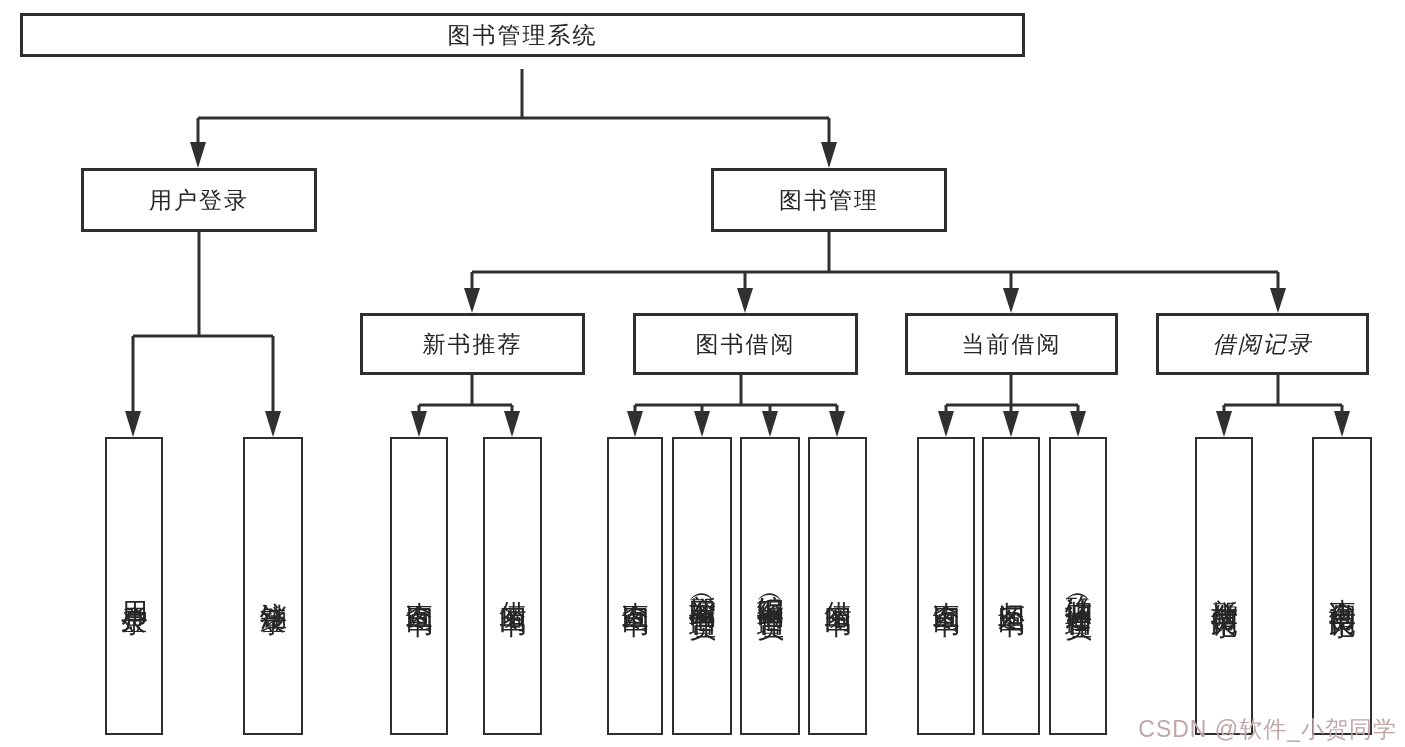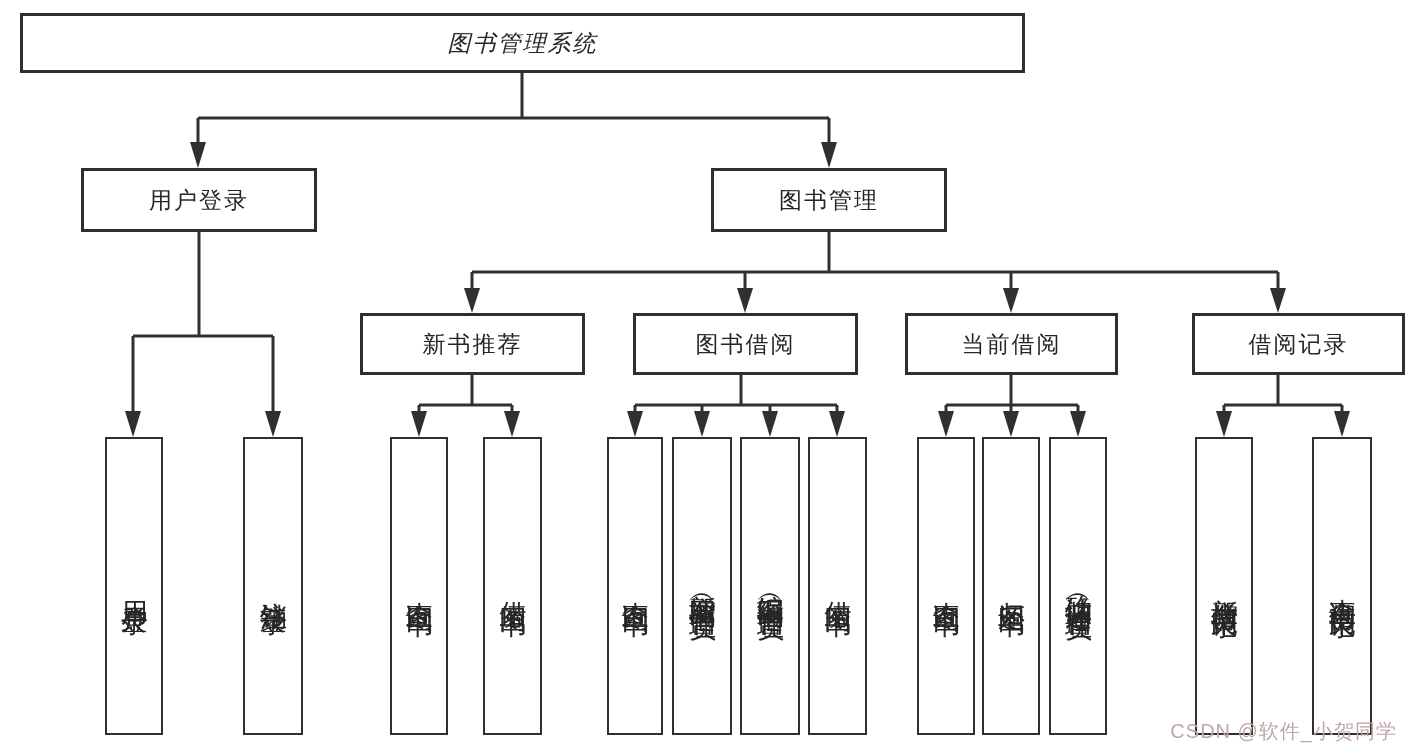--- a/index.html
+++ b/index.html
@@ -48,21 +48,21 @@
     border-width: 2px;
     writing-mode: vertical-rl;
     font-size: 27px;
     letter-spacing: 3px;
     line-height: 1;
   }
   #watermark {
     position: absolute;
     right: 8px;
     bottom: 2px;
-    font-size: 20px;
+    font-size: 23px;
     color: var(--color-watermark, #c0a6a6);
     letter-spacing: 1px;
     white-space: nowrap;
   }
 </style>
 </head>
 <body>
 
 <div id="canvas">
 
@@ -109,29 +109,29 @@
       <polygon points="1070,411 1086,411 1078,437"></polygon>
     </g>
 
     <g>
       <path d="M1278,375 V405 M1224,405 H1342 M1224,405 V413 M1342,405 V413"></path>
       <polygon points="1216,411 1232,411 1224,437"></polygon>
       <polygon points="1334,411 1350,411 1342,437"></polygon>
     </g>
   </svg>
 
-  <div class="node" style="left:20px; top:13px; width:1005px; height:60px;font-style:italic;">图书管理系统</div>
+  <div class="node" style="left:20px; top:13px; width:1005px; height:44px;">图书管理系统</div>
 
   <div class="node" style="left:81px; top:168px; width:236px; height:64px;">用户登录</div>
   <div class="node" style="left:360px; top:313px; width:225px; height:62px;">新书推荐</div>
 
   <div class="node" style="left:711px; top:168px; width:236px; height:64px;">图书管理</div>
   <div class="node" style="left:905px; top:313px; width:213px; height:62px;">当前借阅</div>
   <div class="node" style="left:633px; top:313px; width:225px; height:62px;">图书借阅</div>
-  <div class="node" style="left:1192px; top:313px; width:213px; height:62px;">借阅记录</div>
+  <div class="node" style="left:1156px; top:313px; width:213px; height:62px;font-style:italic;">借阅记录</div>
 
   <div class="node leaf" style="left:105px; top:437px; width:58px; height:298px;">用户登录</div>
   <div class="node leaf" style="left:243px; top:437px; width:60px; height:298px;">注销登录</div>
 
   <div class="node leaf" style="left:390px; top:437px; width:58px; height:298px;">查询图书</div>
   <div class="node leaf" style="left:483px; top:437px; width:59px; height:298px;">借阅图书</div>
 
   <div class="node leaf" style="left:607px; top:437px; width:56px; height:298px;">查询图书</div>
   <div class="node leaf" style="left:672px; top:437px; width:60px; height:298px;">新增图书（管理员）</div>
   <div class="node leaf" style="left:740px; top:437px; width:60px; height:298px;">编辑图书（管理员）</div>

